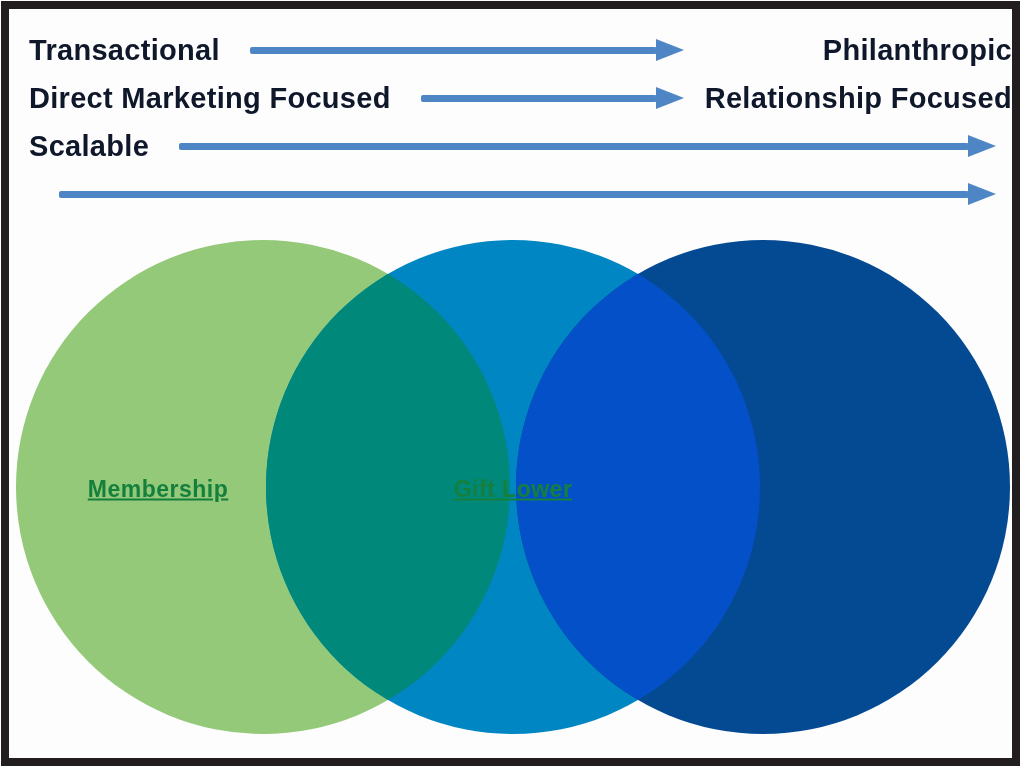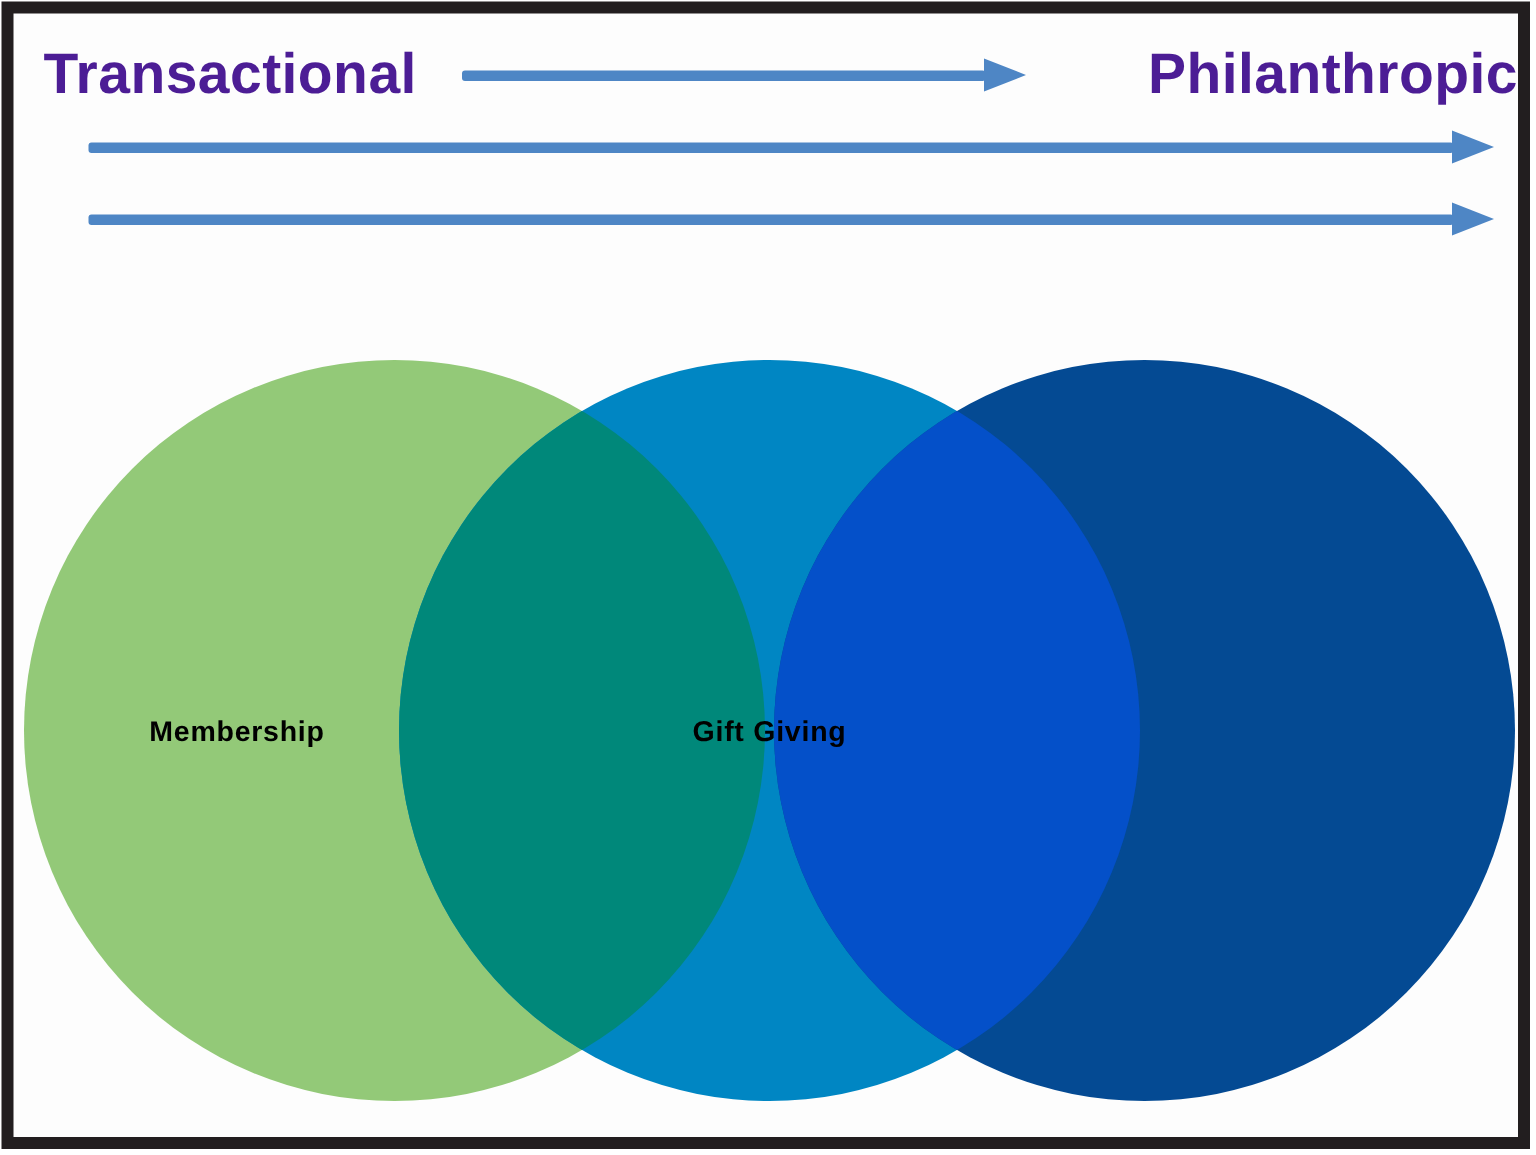--- a/index.html
+++ b/index.html
@@ -4,58 +4,67 @@
 <style>
   * { margin:0; padding:0; box-sizing:border-box; }
   html,body { width:1024px; height:770px; background:#ffffff; overflow:hidden;
               font-family:"Liberation Sans", sans-serif; }
   .frame { position:absolute; top:1px; left:1px; width:1019px; height:765px;
            border:8px solid #221E1F; background:#FDFDFD; }
 
   
   .spectrum { position:absolute; top:0; left:0; right:0; padding:17px 0 0 20px; z-index:2; }
   .spec-row { display:flex; align-items:center; height:48px; }
-  .spec-label { font-size:38px; font-weight:700; color:#4c1d95; letter-spacing:0.3px;
+  .spec-label { font-size:29px; font-weight:700; color:#0f172a; letter-spacing:0.3px;
                 white-space:nowrap; }
   .spec-left  { }
   .spec-right-col { width:312px; flex:none; text-align:right; }
   .arrow { flex:1; display:flex; align-items:center; margin:0 16px 0 30px; min-width:60px; }
   .arrow-shaft { flex:1; height:7px; background:#4E86C5; border-radius:2px; }
   .arrow-head { width:0; height:0; flex:none; margin-left:-1px;
                 border-top:11px solid transparent; border-bottom:11px solid transparent;
                 border-left:28px solid #4E86C5; }
 
   
   .venn { position:absolute; inset:0; z-index:1; }
   .venn svg { position:absolute; top:0; left:0; }
   .venn-label { position:absolute; transform:translate(-50%,-50%);
-                font-size:19px; font-weight:700; color:#000000;
-                letter-spacing:0.5px; white-space:nowrap; z-index:3; }
+                font-size:23px; font-weight:700; color:#15803d;
+                letter-spacing:0.5px; white-space:nowrap; z-index:3;text-decoration:underline; }
   .vl-membership { left:149px; top:480px; }
   .vl-giftclubs  { left:504px; top:480px; }
   .vl-majorgiving{ left:867px; top:480px; }
 </style>
 </head>
 <body>
 
 <div class="frame">
 
   <div class="spectrum">
 
     <div class="spec-row">
       <span class="spec-label spec-left">Transactional</span>
       <div class="arrow">
         <div class="arrow-shaft"></div>
         <div class="arrow-head"></div>
       </div>
       <span class="spec-label spec-right-col">Philanthropic</span>
     </div>
 
+    <div class="spec-row">
+      <span class="spec-label spec-left">Direct Marketing Focused</span>
+      <div class="arrow">
+        <div class="arrow-shaft"></div>
+        <div class="arrow-head"></div>
+      </div>
+      <span class="spec-label spec-right-col">Relationship Focused</span>
+    </div>
 
     <div class="spec-row">
+      <span class="spec-label spec-left">Scalable</span>
       <div class="arrow">
         <div class="arrow-shaft"></div>
         <div class="arrow-head"></div>
       </div>
     </div>
 
     <div class="spec-row">
       <div class="arrow">
         <div class="arrow-shaft"></div>
         <div class="arrow-head"></div>
@@ -75,16 +84,16 @@
           </clipPath>
       </defs>
       <circle cx="254" cy="478" r="247" fill="#93C978"></circle>
       <circle cx="504" cy="478" r="247" fill="#0086C3"></circle>
       <circle cx="754" cy="478" r="247" fill="#044A93"></circle>
       <circle cx="504" cy="478" r="247" clip-path="url(#clip-green)" fill="#00887A"></circle>
       <circle cx="504" cy="478" r="247" clip-path="url(#clip-navy)" fill="#0450C9"></circle>
     </svg>
 
     <div class="venn-label vl-membership">Membership</div>
-    <div class="venn-label vl-giftclubs">Gift Giving</div>
+    <div class="venn-label vl-giftclubs">Gift Lower</div>
   </div>
 
 </div>
 
 </body></html>

